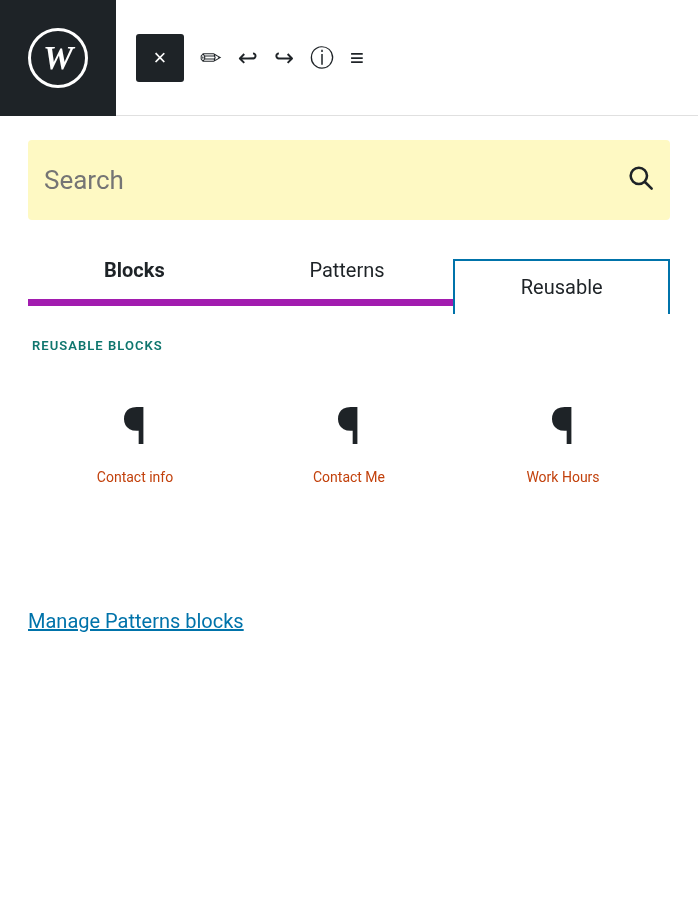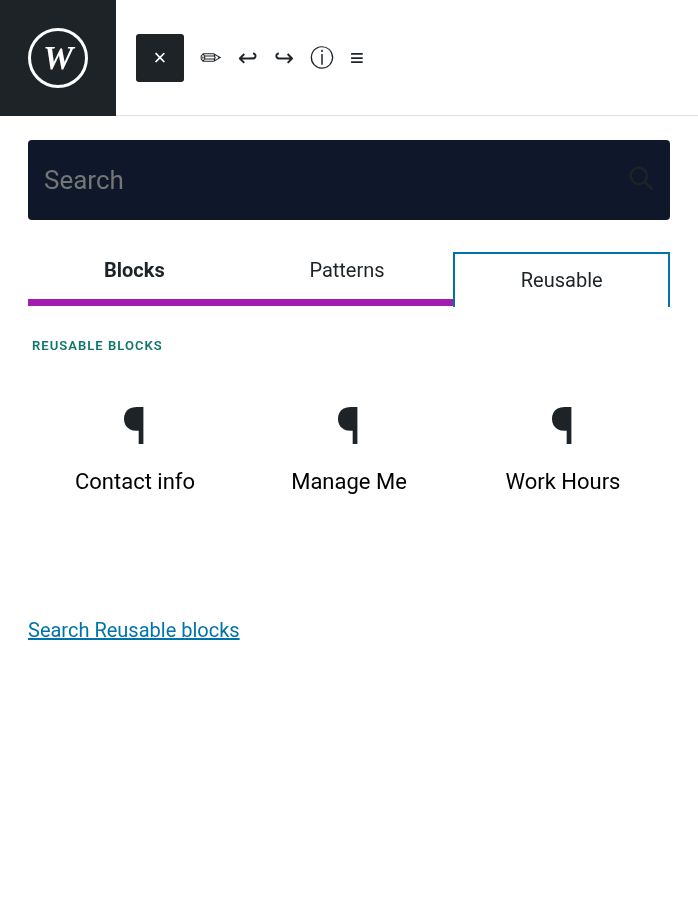--- a/index.html
+++ b/index.html
@@ -86,21 +86,21 @@
 
     
     .main-content {
       padding: 24px 28px 0 28px;
     }
 
     
     .search-bar {
       display: flex;
       align-items: center;
-      background: #0f172a;
+      background: #fef9c3;
       border-radius: 4px;
       padding: 16px 16px;
       height: 80px;
       margin-bottom: 24px;
     }
 
     .search-input {
       flex: 1;
       background: none;
       border: none;
@@ -131,21 +131,21 @@
       color: #1e2327;
       cursor: pointer;
       border-bottom: 3px solid transparent;
     }
 
     .tab.active {
       border: 2px solid #0073aa;
       border-bottom: none;
       background: #fff;
       position: relative;
-      top: 8px;
+      top: 15px;
     }
 
     .tab:not(.active) {
       border-bottom: 3px solid transparent;
     }
 
     .tab.blocks {
       font-weight: 700;
     }
 
@@ -178,22 +178,22 @@
       flex: 1;
     }
 
     .block-icon {
       font-size: 52px;
       color: #1e2327;
       line-height: 1;
     }
 
     .block-label {
-      font-size: 22px;
-      color: #000000;
+      font-size: 14px;
+      color: #c2410c;
       text-align: center;
       font-weight: 400;
     }
 
     
     .manage-link {
       color: #0073aa;
       font-size: 20px;
       text-decoration: underline;
       cursor: pointer;
@@ -247,24 +247,24 @@
   <div class="section-label">REUSABLE BLOCKS</div>
 
   
   <div class="blocks-grid">
     <div class="block-item">
       <span class="block-icon">¶</span>
       <span class="block-label">Contact info</span>
     </div>
     <div class="block-item">
       <span class="block-icon">¶</span>
-      <span class="block-label">Manage Me</span>
+      <span class="block-label">Contact Me</span>
     </div>
     <div class="block-item">
       <span class="block-icon">¶</span>
       <span class="block-label">Work Hours</span>
     </div>
   </div>
 
   
-  <a class="manage-link" href="#">Search Reusable blocks</a>
+  <a class="manage-link" href="#">Manage Patterns blocks</a>
 
 </div>
 
 </body></html>

